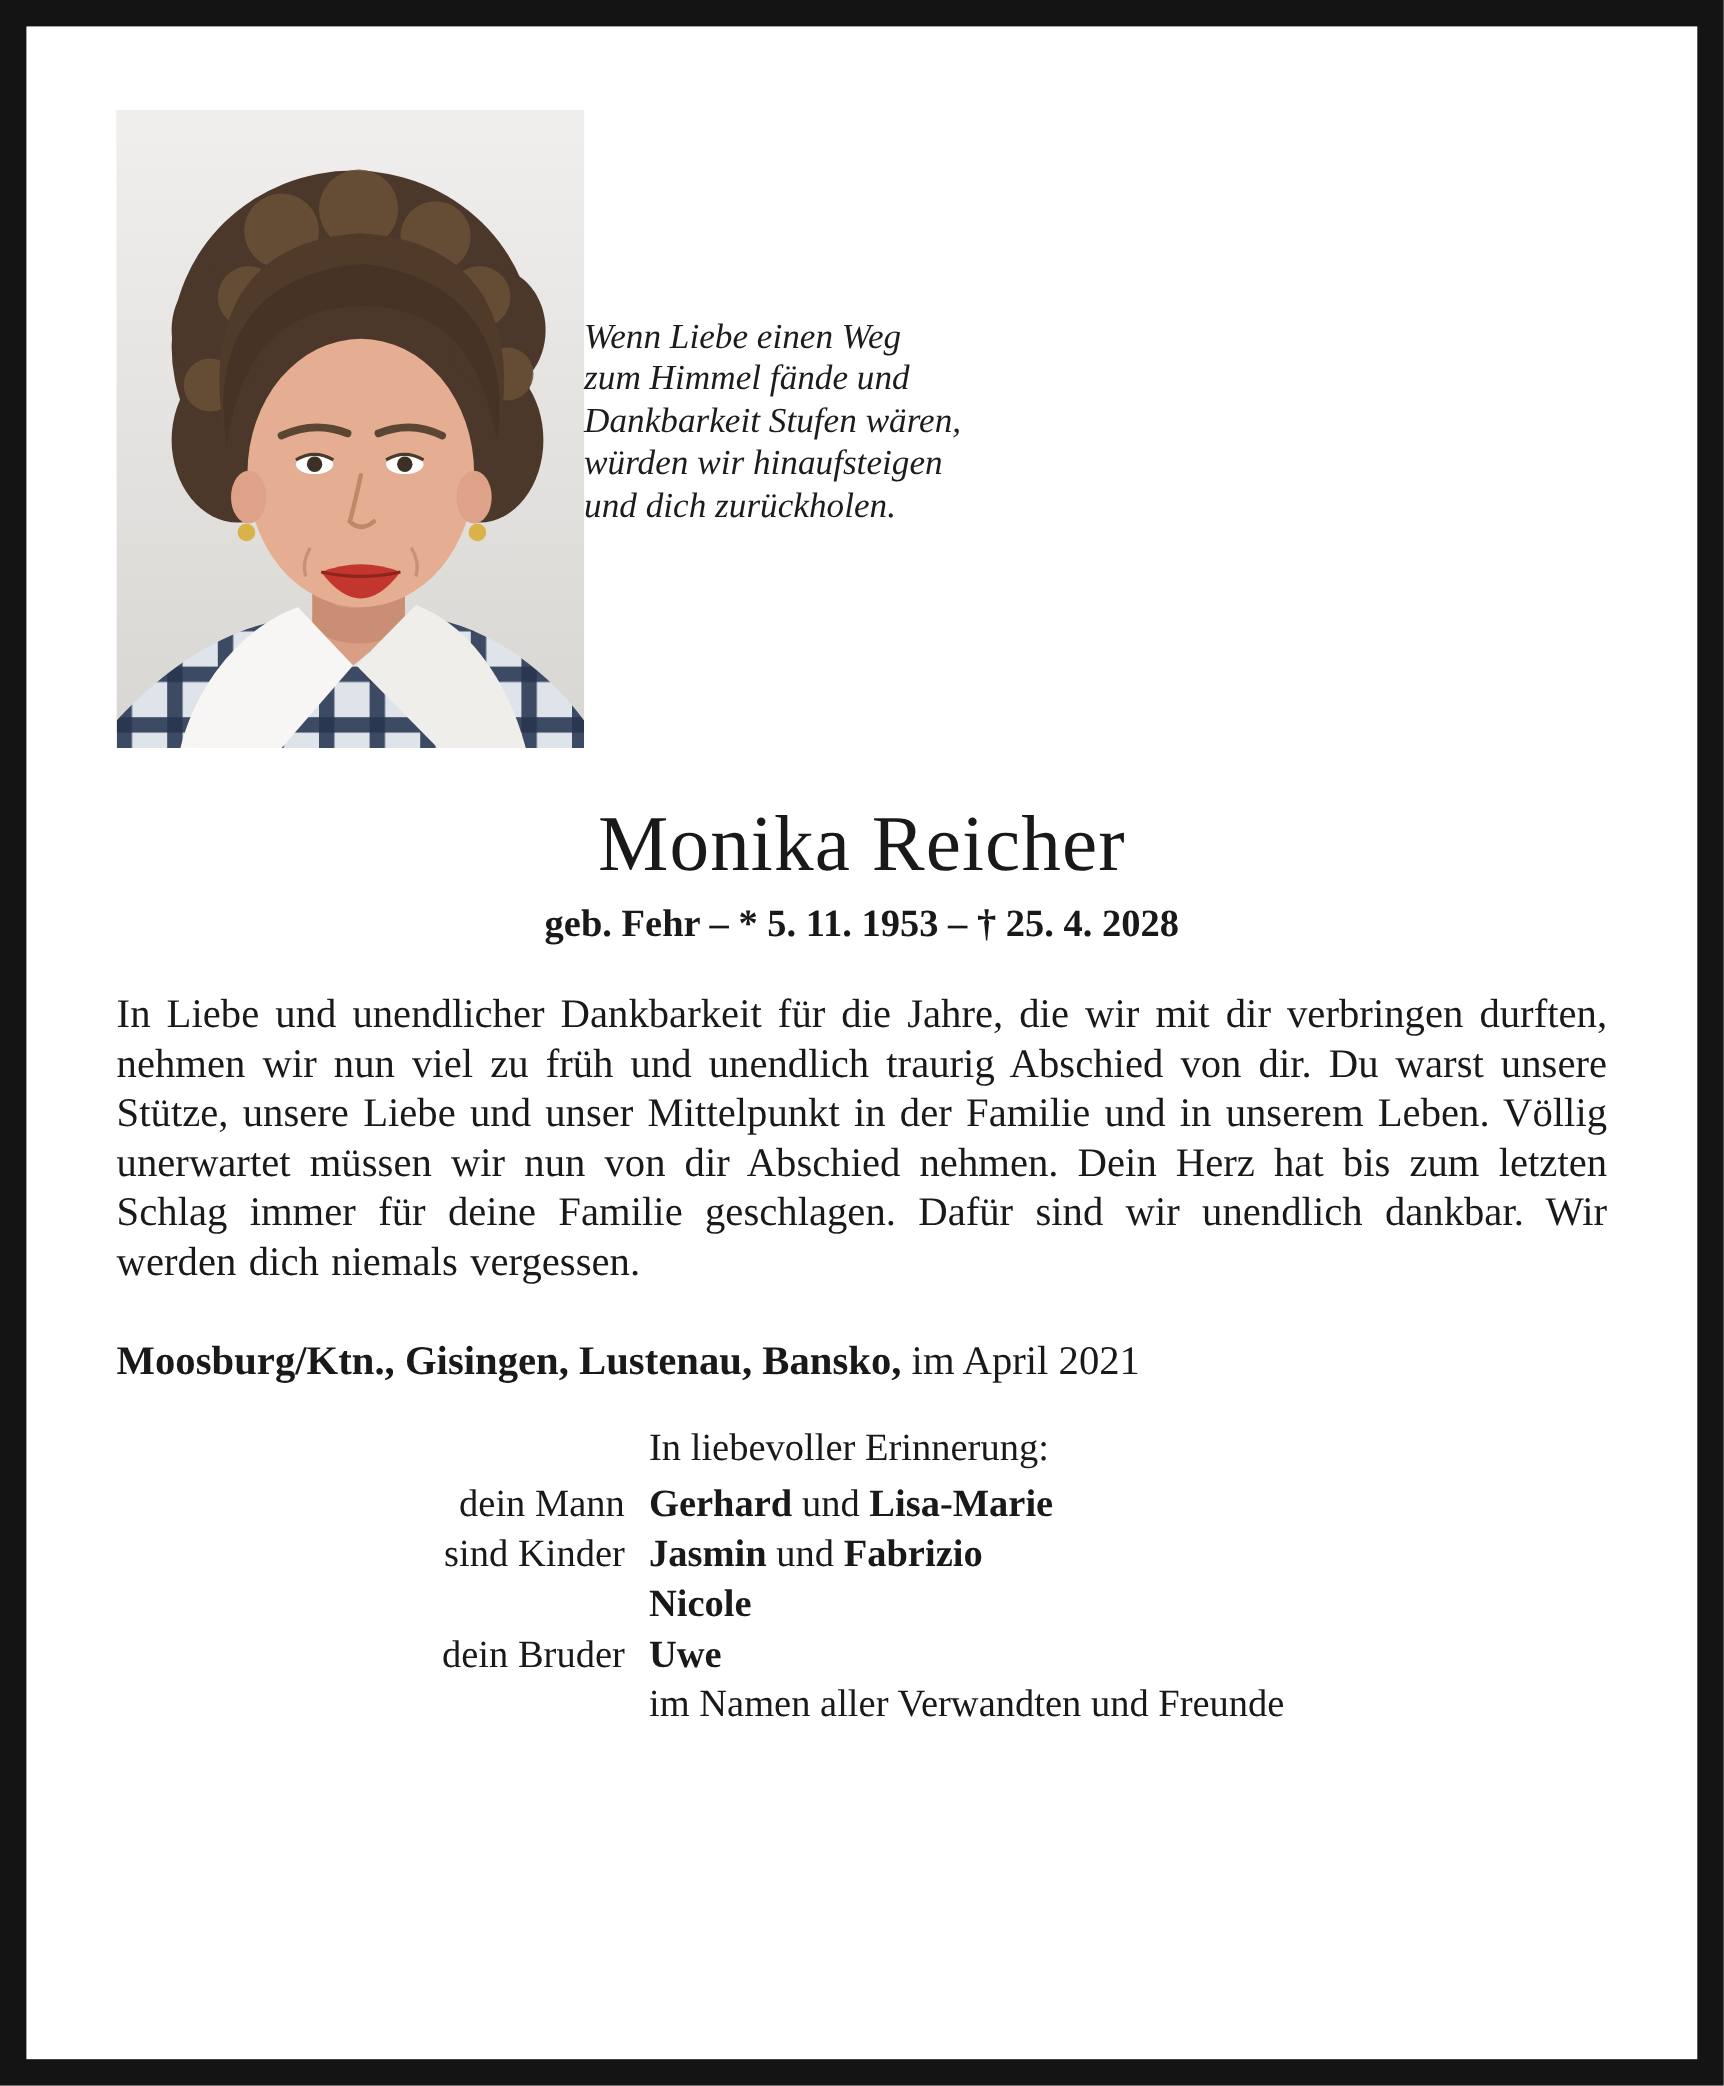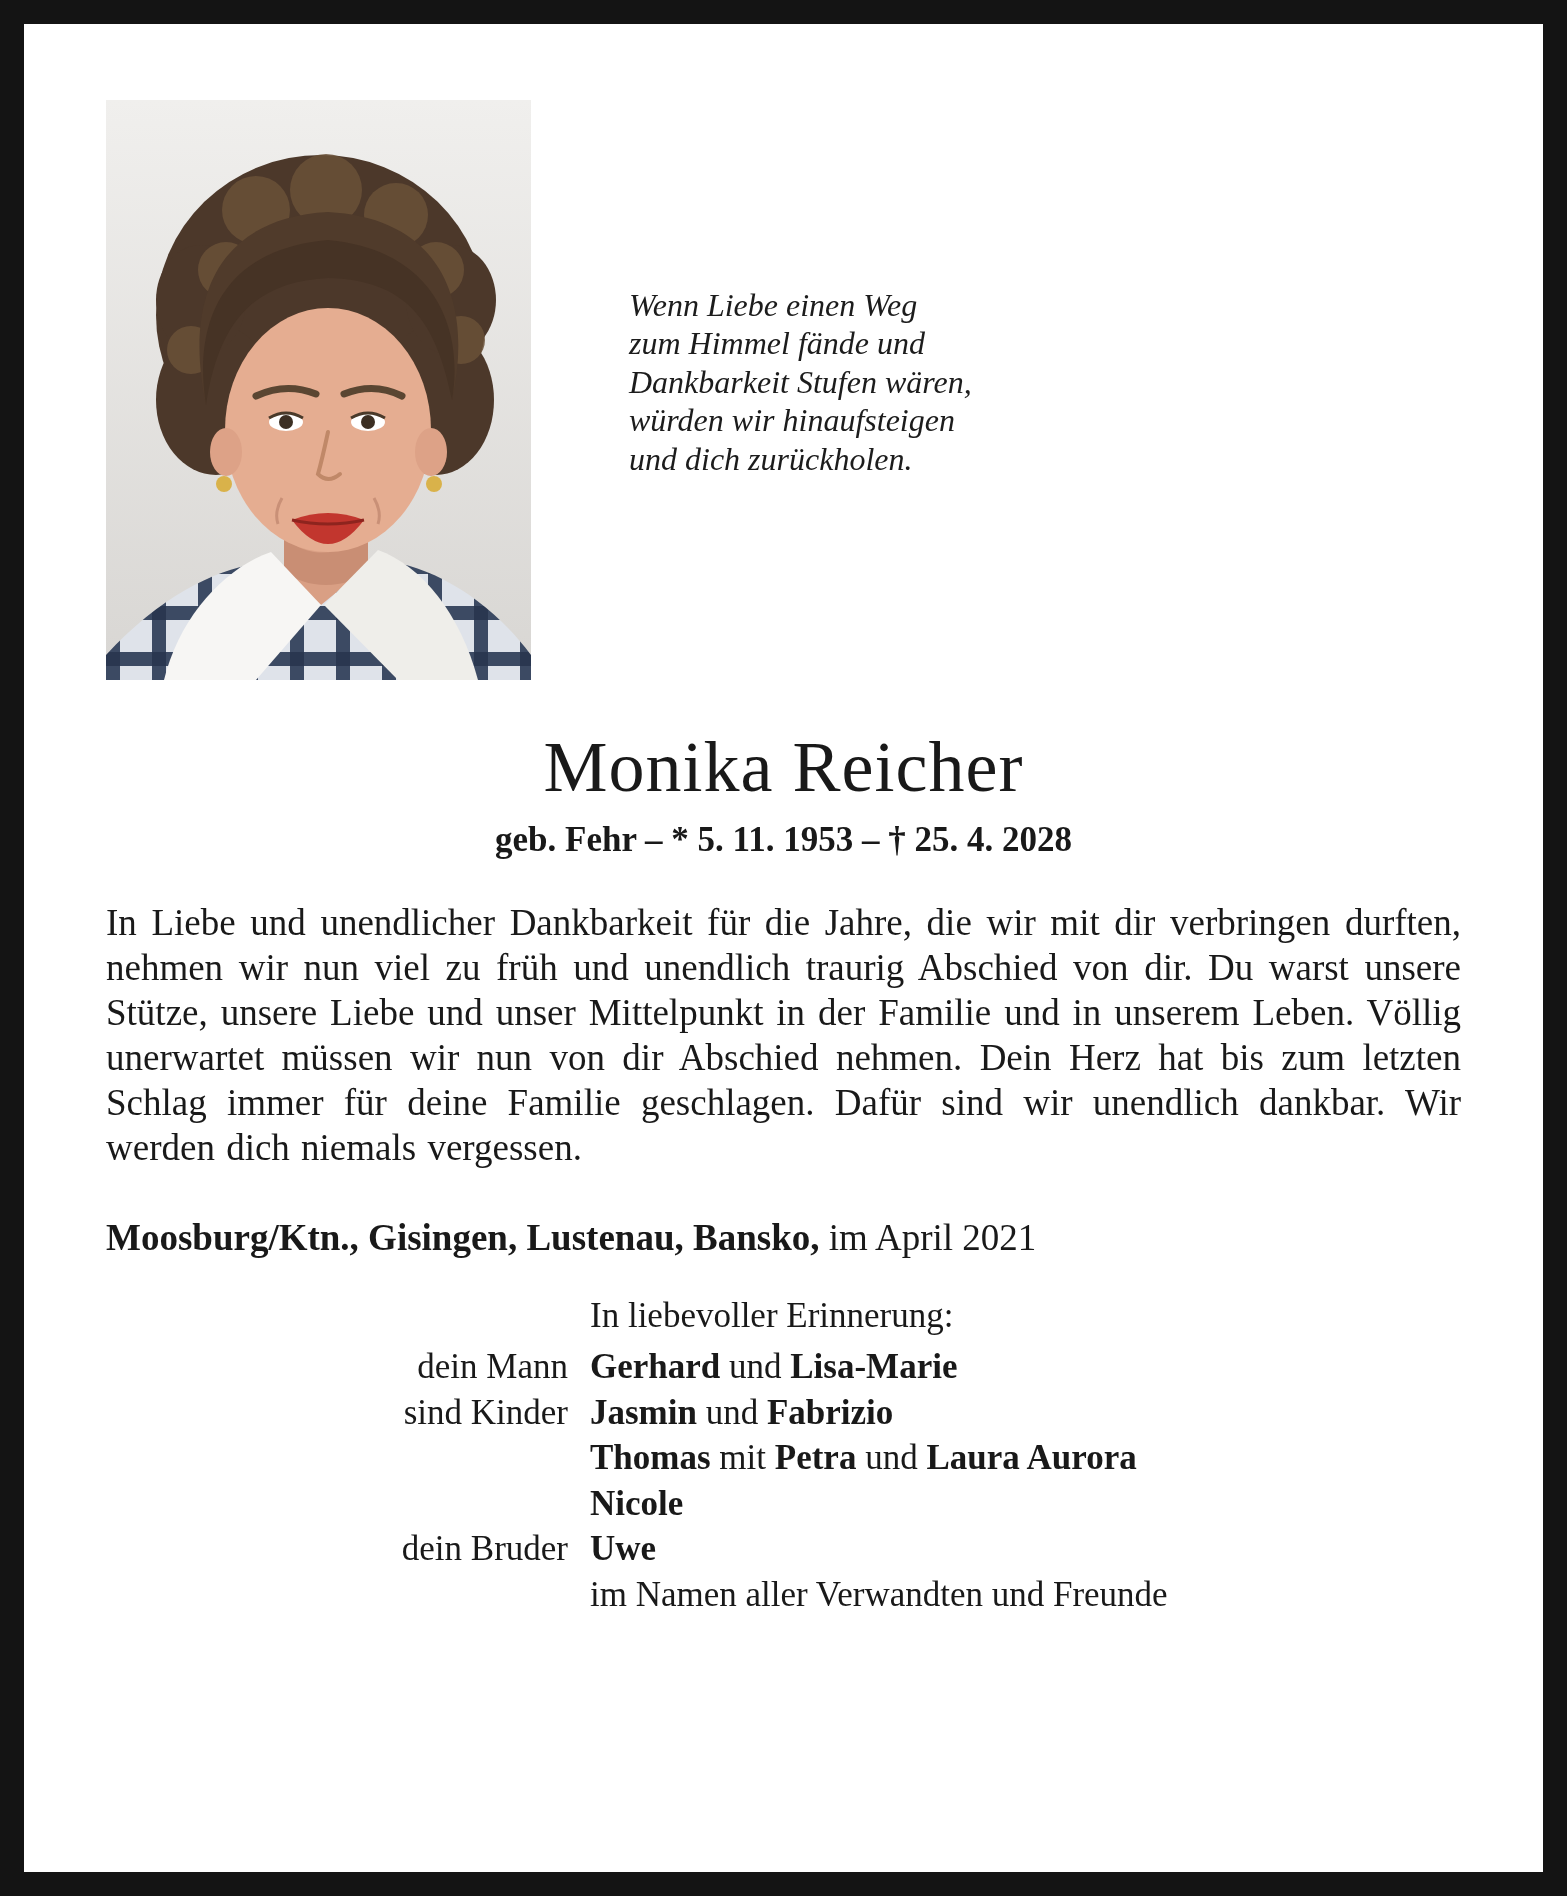--- a/index.html
+++ b/index.html
@@ -18,21 +18,20 @@
     box-sizing: border-box;
     padding: 76px 82px 0 82px;
   }
   .top-section { display: flex; align-items: flex-start; }
   .photo {
     width: 425px; height: 580px; flex: none;
     overflow: hidden;
     background: #e5e3e0;
   }
   .poem {
-    margin-left: 98px;
     margin-top: 186px;
     font-style: italic;
     font-size: 32px;
     line-height: 1.2;
     color: #1c1c1c;
   }
   .name {
     margin: 50px 0 0 0;
     text-align: center;
     font-size: 72px;
@@ -158,21 +157,20 @@
         <div class="m-row">
           <div class="m-label">dein Mann</div>
           <div class="m-value"><span class="b">Gerhard</span><span> und </span><span class="b">Lisa-Marie</span></div>
         </div>
         <div class="m-row">
           <div class="m-label">sind Kinder</div>
           <div class="m-value"><span class="b">Jasmin</span><span> und </span><span class="b">Fabrizio</span></div>
         </div>
         <div class="m-row">
           <div class="m-label"></div>
-          <div class="m-value"><span class="b">Thomas</span><span> mit </span><span class="b">Petra</span><span> und </span><span class="b">Laura Aurora</span></div>
         </div>
         <div class="m-row">
           <div class="m-label"></div>
           <div class="m-value"><span class="b">Nicole</span></div>
         </div>
         <div class="m-row">
           <div class="m-label">dein Bruder</div>
           <div class="m-value"><span class="b">Uwe</span></div>
         </div>
         <div class="m-row">

